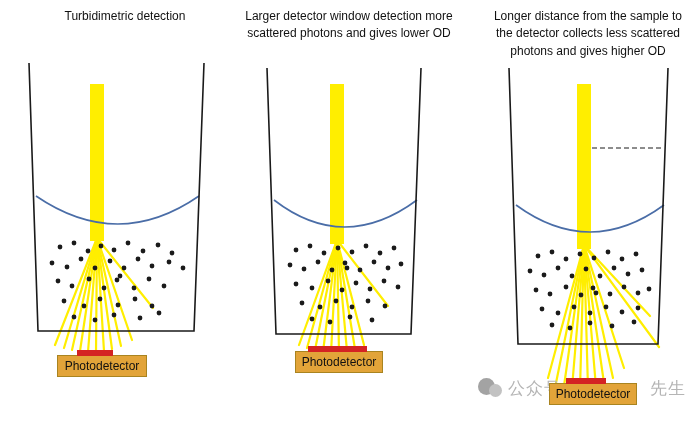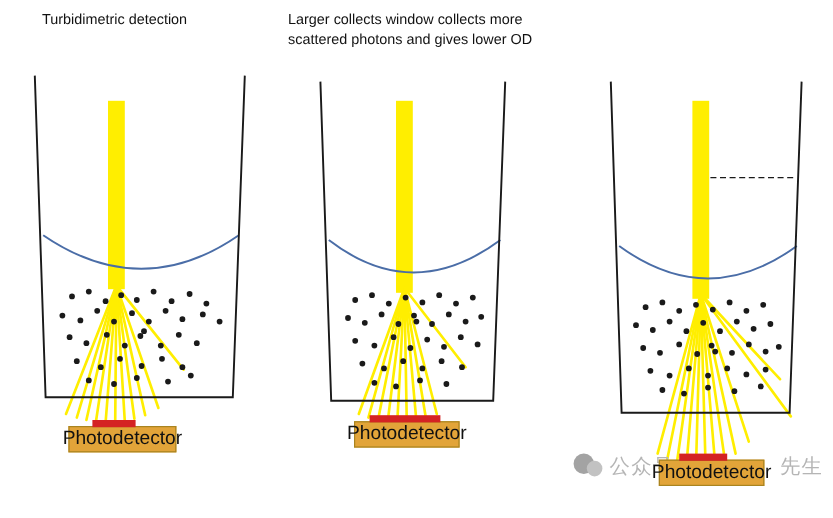--- a/index.html
+++ b/index.html
@@ -3,39 +3,39 @@
 <meta charset="utf-8">
 <style>
   * { margin:0; padding:0; box-sizing:border-box; }
   html,body { width:694px; height:432px; }
   body {
     background:#ffffff;
     font-family:"Liberation Sans", sans-serif;
     position:relative;
     overflow:hidden;
   }
-  .stage { position:absolute; inset:0; }
+  .stage { position:absolute; inset:0;text-align:center; }
   #canvas { position:absolute; left:0; top:0; z-index:1; }
   .panel-title {
     position:absolute;
     font-size:12px;
     line-height:1.45;
     color:#111111;
     z-index:2;
   }
   .detector-box {
     position:absolute;
     z-index:4;
     border:1px solid;
     display:flex;
     align-items:center;
     justify-content:center;
   }
   .detector-box span {
-    font-size:16px;
+    font-size:12px;
     color:#111111;
     white-space:nowrap;
   }
   .detector-window {
     position:absolute;
     z-index:5;
   }
   .watermark {
     position:absolute;
     left:478px;
@@ -237,21 +237,22 @@
       <circle cx="638" cy="308" r="2.4" fill="#1a1a1a"></circle>
       <circle cx="552" cy="325" r="2.4" fill="#1a1a1a"></circle>
       <circle cx="570" cy="328" r="2.4" fill="#1a1a1a"></circle>
       <circle cx="590" cy="323" r="2.4" fill="#1a1a1a"></circle>
       <circle cx="612" cy="326" r="2.4" fill="#1a1a1a"></circle>
       <circle cx="634" cy="322" r="2.4" fill="#1a1a1a"></circle>
       <path d="M 509 68 L 518 344 L 658 344 L 668 68" fill="none" stroke="#1a1a1a" stroke-width="1.6"></path>
     </svg>
 
   <div class="panel-title" style="left: 35px; top: 8px; width: 180px; color: rgb(17, 17, 17);">Turbidimetric detection</div>
-  <div class="panel-title" style="left: 240px; top: 8px; width: 218px; color: rgb(17, 17, 17);">Larger collects window collects more scattered photons and gives lower OD</div>
+  <div class="panel-title" style="left: 240px; top: 8px; width: 218px; color: rgb(17, 17, 17);">Larger detector window detection more scattered photons and gives lower OD</div>
+  <div class="panel-title" style="left: 487px; top: 8px; width: 202px; color: rgb(17, 17, 17);">Longer distance from the sample to the detector collects less scattered photons and gives higher OD</div>
 
   <div class="detector-window" style="left: 77px; top: 350px; width: 36px; height: 6px; background: rgb(212, 35, 35);"></div>
   <div class="detector-window" style="left: 308px; top: 346px; width: 59px; height: 6px; background: rgb(212, 35, 35);"></div>
   <div class="detector-window" style="left: 566px; top: 378px; width: 40px; height: 6px; background: rgb(212, 35, 35);"></div>
 
   <div class="detector-box" style="left: 57px; top: 355px; width: 90px; height: 22px; background: rgb(226, 164, 57); border-color: rgb(169, 132, 32);">
     <span>Photodetector</span>
   </div>
   <div class="detector-box" style="left: 295px; top: 351px; width: 88px; height: 22px; background: rgb(226, 164, 57); border-color: rgb(169, 132, 32);">
     <span>Photodetector</span>

